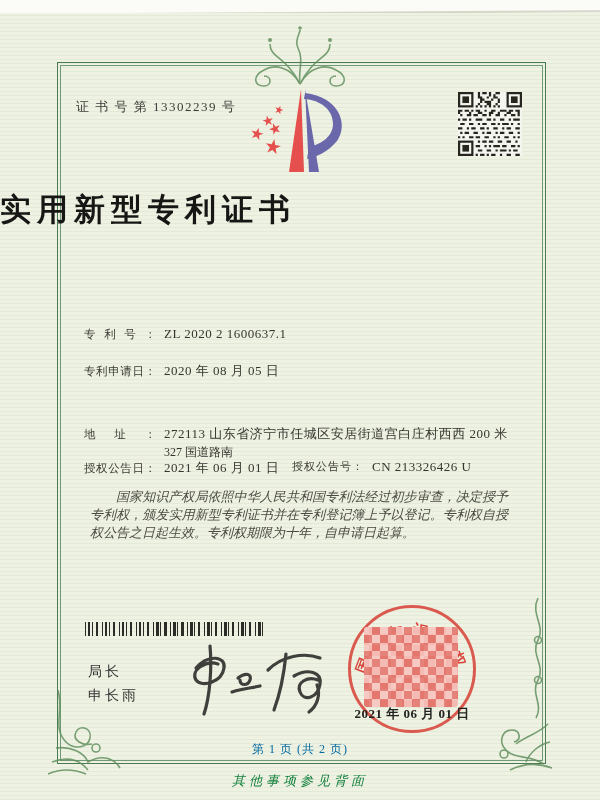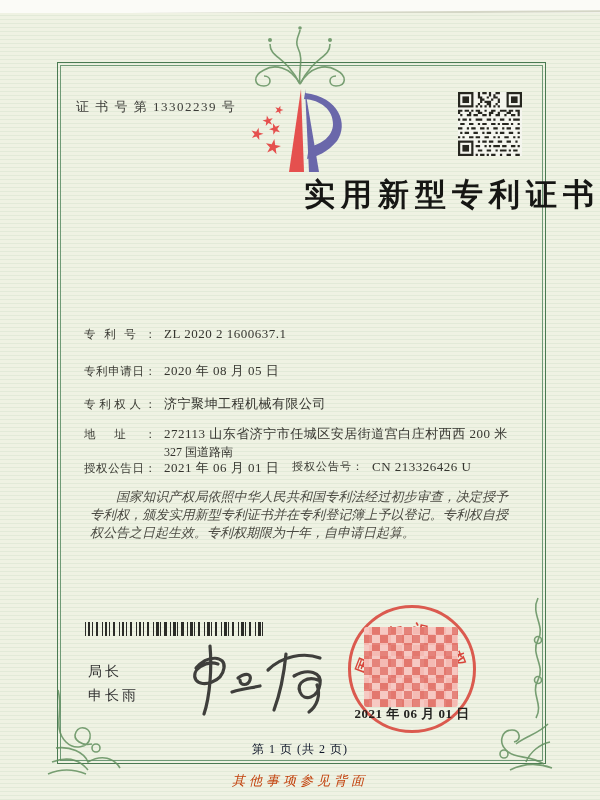--- a/index.html
+++ b/index.html
@@ -17,21 +17,21 @@
          border:1.5px solid #4a7a52;}
   .frame-inner{position:absolute;inset:2px;border:1px solid #6f9a76;}
   svg.orn{position:absolute;stroke:#63905f;fill:none;stroke-width:1.6;opacity:.85;}
   .crest{left:238px;top:26px;width:124px;height:64px;}
   .corner-bl{left:42px;top:686px;width:84px;height:90px;}
   .corner-br{left:474px;top:596px;width:84px;height:180px;}
 
   .certno{position:absolute;left:76px;top:98px;font-size:13px;letter-spacing:1.5px;color:#3c3c38;}
   .logo{position:absolute;left:243px;top:84px;width:118px;height:98px;}
   .qr{position:absolute;left:458px;top:92px;width:64px;height:64px;}
-  .title{position:absolute;left:0;right:0;top:174px;margin:0;text-align:right;
+  .title{position:absolute;left:0;right:0;top:189px;margin:0;text-align:left;
          font-size:31px;font-weight:700;letter-spacing:6px;color:#161614;}
 
   .row{position:absolute;left:84px;font-size:13px;color:#35352f;white-space:nowrap;}
   .lbl{display:inline-block;width:72px;font-size:11.5px;text-align:justify;text-align-last:justify;
        vertical-align:baseline;color:#3a3a33;}
   .val{margin-left:8px;letter-spacing:.5px;}
   .lbl2{position:absolute;left:208px;top:0;font-size:11px;color:#3a3a33;letter-spacing:1px;}
   .val2{position:absolute;left:288px;top:0;letter-spacing:.5px;}
   .addr2{position:absolute;left:164px;top:444px;font-size:12px;color:#35352f;}
 
@@ -57,23 +57,23 @@
   .seal-svg{position:absolute;inset:0;width:132px;height:132px;}
   .mosaic{position:absolute;left:18px;top:24px;width:94px;height:80px;border-radius:3px;
     background:
       repeating-conic-gradient(rgba(224,110,100,.8) 0 25%, rgba(246,196,190,.75) 0 50%) 0 0/16px 16px,
       repeating-conic-gradient(rgba(238,150,140,.85) 0 25%, rgba(250,220,214,.8) 0 50%) 5px 7px/22px 22px,
       #f3c6c0;}
   .seal-date{position:absolute;left:-8px;right:-8px;top:102px;text-align:center;
              font-size:13px;font-weight:700;color:#22221f;letter-spacing:.5px;}
 
   .pageinfo{position:absolute;left:0;right:0;top:741px;text-align:center;
-            font-size:12px;letter-spacing:1px;color:#0f172a;}
+            font-size:12px;letter-spacing:1px;color:#0369a1;}
   .backnote{position:absolute;left:0;right:0;top:772px;text-align:center;
-            font-size:13px;letter-spacing:4px;color:#c2410c;font-style:italic;}
+            font-size:13px;letter-spacing:4px;color:#15803d;font-style:italic;}
 </style>
 </head>
 <body>
 
 <div class="photo">
   <div class="paper-edge"></div>
   <div class="paper"></div>
 
   <div class="content">
     <div class="frame">
@@ -155,23 +155,20 @@
     </svg>
 
     <h1 class="title">实用新型专利证书</h1>
 
     <div class="row" style="top:326px">
       <span class="lbl">专利号：</span><span class="val">ZL 2020 2 1600637.1</span>
     </div>
     <div class="row" style="top:362px">
       <span class="lbl">专利申请日：</span><span class="val">2020 年 08 月 05 日</span>
     </div>
-    <div class="row" style="top:395px">
-      <span class="lbl">专利权人：</span><span class="val">济宁聚坤工程机械有限公司</span>
-    </div>
     <div class="row" style="top:425px">
       <span class="lbl">地址：</span><span class="val">272113 山东省济宁市任城区安居街道宫白庄村西西 200 米</span>
     </div>
     <div class="addr2">327 国道路南</div>
     <div class="row" style="top:459px;width:460px">
       <span class="lbl">授权公告日：</span><span class="val">2021 年 06 月 01 日</span>
       <span class="lbl2">授权公告号：</span>
       <span class="val2">CN 213326426 U</span>
     </div>
 

